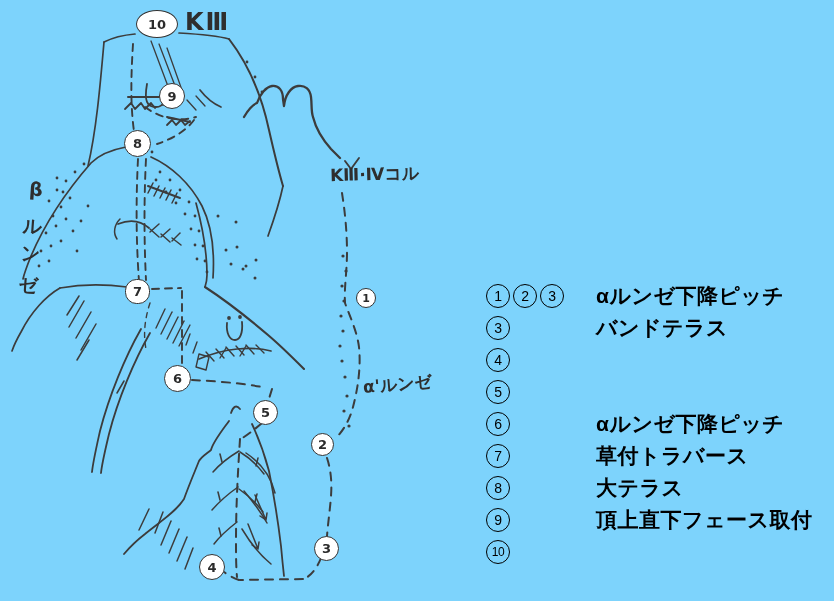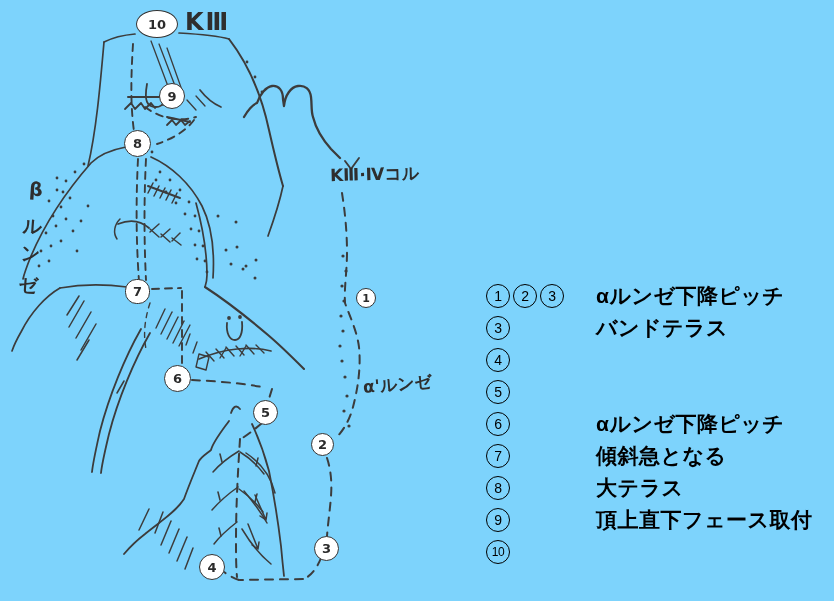--- a/index.html
+++ b/index.html
@@ -299,21 +299,21 @@
       <div class="lnums">
         <span class="lcirc">6</span>
       </div>
       <div class="llabel">αルンゼ下降ピッチ</div>
     </div>
 
     <div class="lrow">
       <div class="lnums">
         <span class="lcirc">7</span>
       </div>
-      <div class="llabel">傾斜急となる</div>
+      <div class="llabel">草付トラバース</div>
     </div>
 
     <div class="lrow">
       <div class="lnums">
         <span class="lcirc">8</span>
       </div>
       <div class="llabel">大テラス</div>
     </div>
 
     <div class="lrow">

